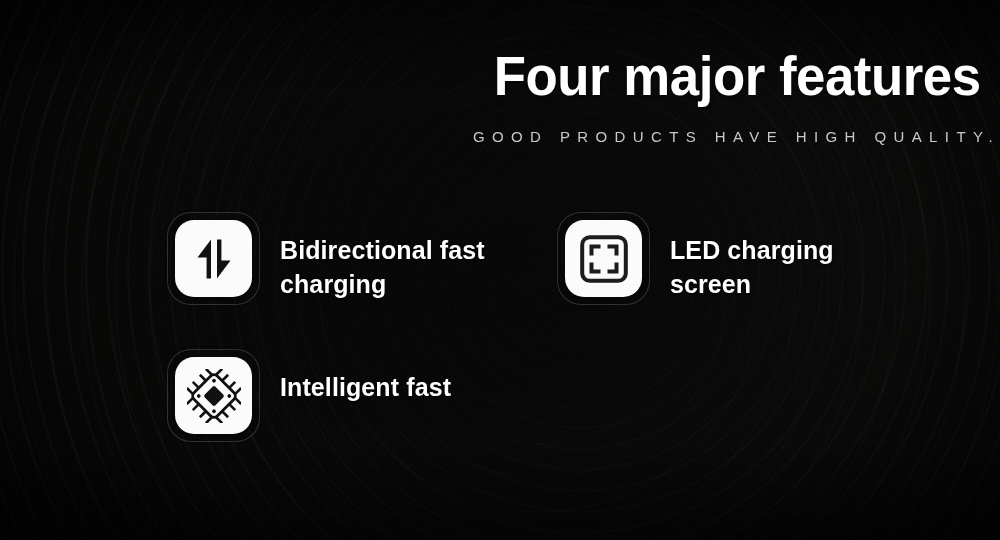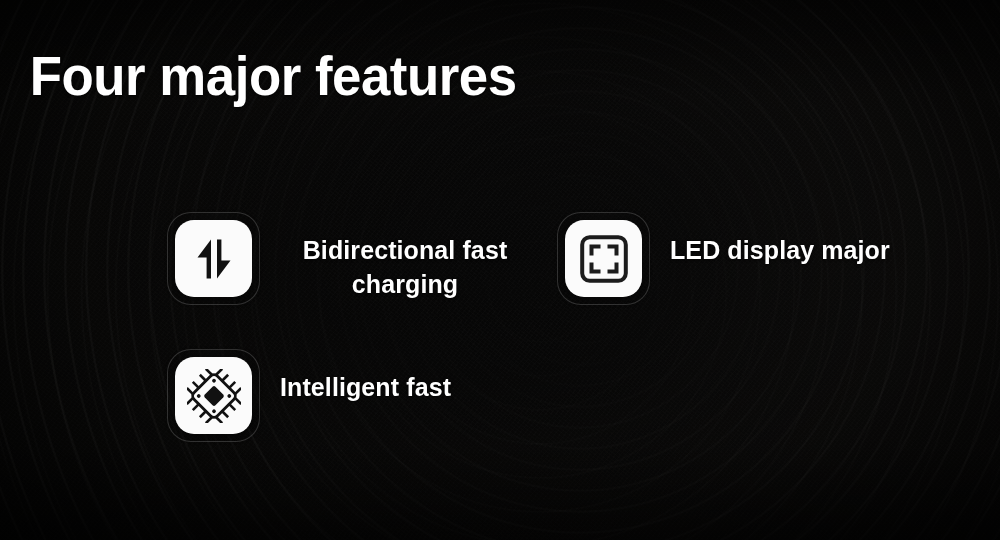--- a/index.html
+++ b/index.html
@@ -66,23 +66,23 @@
       repeating-linear-gradient(37deg, rgba(255,255,255,0.022) 0 1px, rgba(0,0,0,0) 1px 3px),
       repeating-linear-gradient(-51deg, rgba(255,255,255,0.018) 0 1px, rgba(0,0,0,0) 1px 4px);
   }
   .bg-center-dark {
     background: radial-gradient(ellipse 420px 300px at 50% 46%, rgba(5,5,5,0.92) 0%, rgba(5,5,5,0.72) 45%, rgba(5,5,5,0) 100%);
   }
 
   
   .head-wrap {
     position: absolute;
-    left: 0; right: 0;
+    left: 16px; right: 0;
     top: 48px;
-    text-align: left;
+    text-align: right;
     z-index: 5;
     padding-left: 10px;
   }
   .title {
     margin: 0;
     font-family: "Liberation Sans Narrow", "Liberation Sans", "DejaVu Sans Condensed", sans-serif;
     font-size: 55px;
     font-weight: bold;
     line-height: 1.05;
     letter-spacing: -0.5px;
@@ -107,21 +107,20 @@
     width: 760px;
     display: grid;
     grid-template-columns: 390px 390px;
     grid-template-rows: 137px 137px;
     z-index: 5;
   }
   .feature {
     display: flex;
     align-items: flex-start;
     gap: 20px;
-    text-align: center;
   }
 
   .tile-outer {
     flex: 0 0 auto;
     width: 93px;
     height: 93px;
     border-radius: 24px;
     border: 1px solid rgba(150,150,150,0.30);
     background: radial-gradient(circle at 50% 45%, rgba(40,40,40,0.55) 0%, rgba(10,10,10,0.25) 70%, rgba(0,0,0,0) 100%);
     display: flex;
@@ -159,20 +158,21 @@
 
   <div class="bg-layer bg-base"></div>
   <div class="bg-layer bg-rings"></div>
   <div class="bg-layer bg-rings2"></div>
   <div class="bg-layer bg-center-dark"></div>
   <div class="bg-layer bg-noise"></div>
   <div class="bg-layer bg-vignette"></div>
 
   <div class="head-wrap">
     <h1 class="title">Four major features</h1>
+    <div class="subtitle">GOOD PRODUCTS HAVE HIGH QUALITY.</div>
   </div>
 
   <div class="features">
 
     <div class="feature">
       <div class="tile-outer">
         <div class="tile">
           <span>
             <svg width="48" height="48" viewBox="0 0 48 48" aria-hidden="true">
 
@@ -195,21 +195,21 @@
               <g fill="none" stroke="#1c1c1c" stroke-width="4" stroke-linecap="square">
                 <path d="M12.5 19.5 L12.5 12.5 L19.5 12.5"></path>
                 <path d="M30.5 12.5 L37.5 12.5 L37.5 19.5"></path>
                 <path d="M37.5 30.5 L37.5 37.5 L30.5 37.5"></path>
                 <path d="M19.5 37.5 L12.5 37.5 L12.5 30.5"></path>
               </g>
             </svg>
           </span>
         </div>
       </div>
-      <div class="feat-label">LED display major</div>
+      <div class="feat-label">LED charging screen</div>
     </div>
 
 
     <div class="feature">
       <div class="tile-outer">
         <div class="tile">
           <span>
             <svg width="54" height="54" viewBox="0 0 54 54" aria-hidden="true">
               <g transform="rotate(45 27 27)">
 

